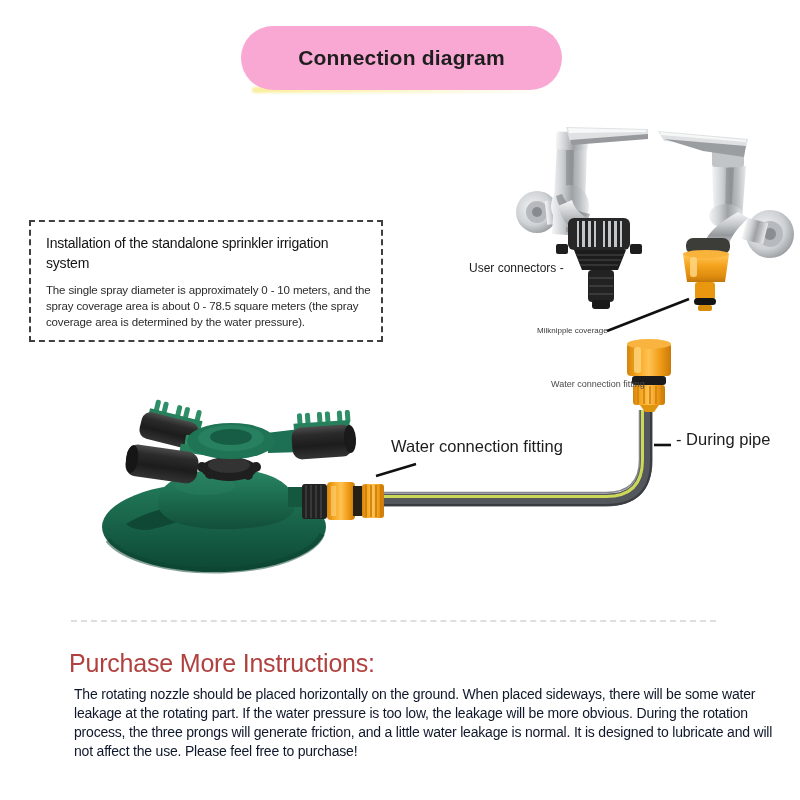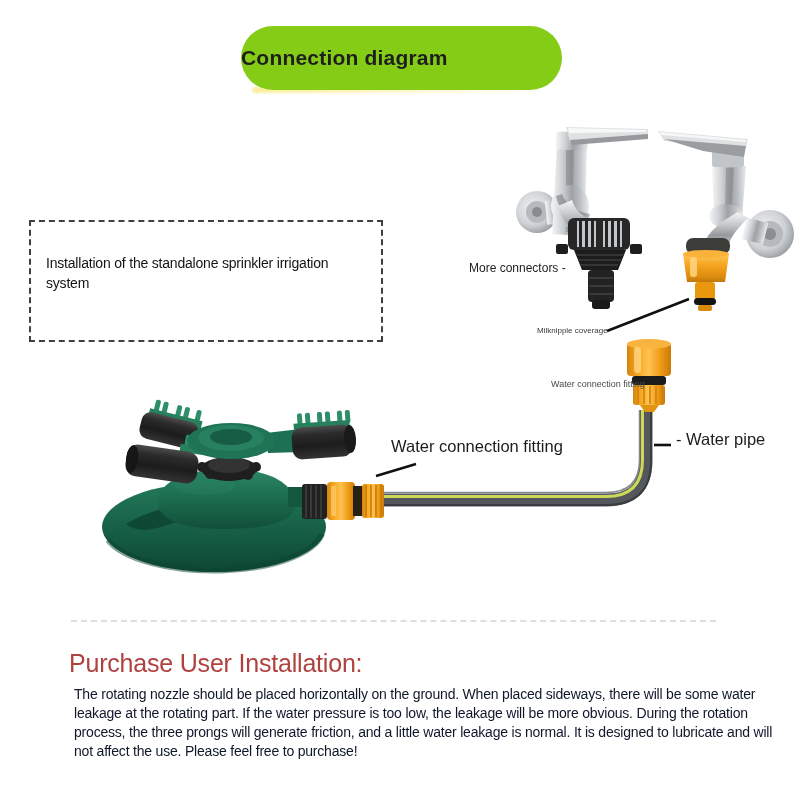--- a/index.html
+++ b/index.html
@@ -4,36 +4,36 @@
 <style>
   html,body { margin:0; padding:0; background:#ffffff; }
   .canvas {
     position:relative; width:800px; height:800px; background:#ffffff;
     font-family:"Liberation Sans", sans-serif; overflow:hidden;
   }
   svg.scene { position:absolute; left:0; top:0; z-index:1; }
 
   .banner {
     position:absolute; left:241px; top:26px; width:321px; height:64px;
-    background:#84cc16; border-radius:32px; z-index:2;
-    display:flex; align-items:center; 
+    background:#f9a8d4; border-radius:32px; z-index:2;
+    display:flex; align-items:center; justify-content:center;
   }
   .banner-title { font-size:21px; font-weight:600; color:#1e1e1e; letter-spacing:.2px; }
   .banner-echo {
     position:absolute; left:252px; top:87px; width:300px; height:6px; z-index:1;
     background:linear-gradient(90deg, rgba(247,224,80,.55), rgba(247,224,80,.12) 80%, rgba(247,224,80,0));
     border-radius:3px; filter:blur(1px);
   }
 
   .info-box {
     position:absolute; left:29px; top:220px; width:354px; height:122px; z-index:2;
     border:2px dashed #3f3f3f; box-sizing:border-box; background:#ffffff;
     padding:11px 6px 0 15px;
   }
-  .info-title { font-size:14px; line-height:1.45; color:#141414; letter-spacing:-.2px;margin-top:20px; }
+  .info-title { font-size:14px; line-height:1.45; color:#141414; letter-spacing:-.2px; }
   .info-body  { margin-top:8px; font-size:11.5px; line-height:1.42; color:#2b2b2b; letter-spacing:-.15px; }
 
   .lbl { position:absolute; z-index:3; white-space:nowrap; color:#1c1c1c; }
   .lbl-more      { left:469px; top:261px; font-size:12px; }
   .lbl-milk      { left:537px; top:326px; font-size:8px;  color:#3a3a3a; }
   .lbl-wcf-small { left:551px; top:379px; font-size:9px;  color:#4a4a4a; }
   .lbl-wcf-large { left:391px; top:437px; font-size:16.5px; }
   .lbl-pipe      { left:676px; top:430px; font-size:16.5px; }
 
   .divider {
@@ -253,25 +253,26 @@
     <line x1="654" y1="445" x2="671" y2="445" stroke="#101010" stroke-width="2.6"></line>
   </svg>
 
   <div class="banner-echo"></div>
   <div class="banner">
     <span class="banner-title">Connection diagram</span>
   </div>
 
   <div class="info-box">
     <div class="info-title">Installation of the standalone sprinkler irrigation system</div>
+    <div class="info-body">The single spray diameter is approximately 0 - 10 meters, and the spray coverage area is about 0 - 78.5 square meters (the spray coverage area is determined by the water pressure).</div>
   </div>
 
-  <div class="lbl lbl-more">More connectors -</div>
+  <div class="lbl lbl-more">User connectors -</div>
   <div class="lbl lbl-milk">Milknipple coverage</div>
   <div class="lbl lbl-wcf-small">Water connection fitting</div>
   <div class="lbl lbl-wcf-large">Water connection fitting</div>
-  <div class="lbl lbl-pipe">- Water pipe</div>
+  <div class="lbl lbl-pipe">- During pipe</div>
 
   <div class="divider"></div>
-  <div class="purchase-heading">Purchase User Installation:</div>
+  <div class="purchase-heading">Purchase More Instructions:</div>
   <div class="purchase-body">The rotating nozzle should be placed horizontally on the ground. When placed sideways, there will be some water leakage at the rotating part. If the water pressure is too low, the leakage will be more obvious. During the rotation process, the three prongs will generate friction, and a little water leakage is normal. It is designed to lubricate and will not affect the use. Please feel free to purchase!</div>
 
 </div>
 
 </body></html>

